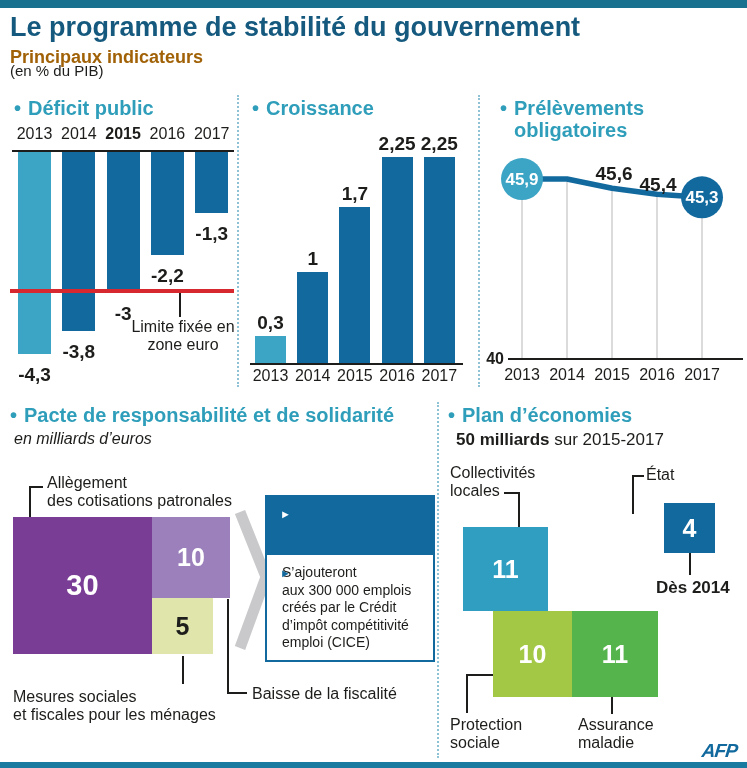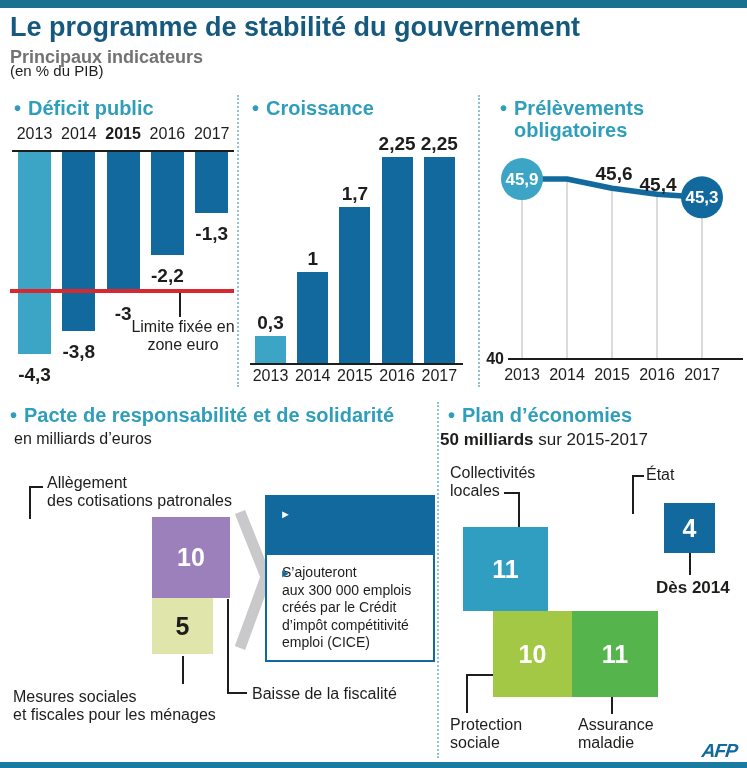--- a/index.html
+++ b/index.html
@@ -5,21 +5,21 @@
   html,body{margin:0;padding:0;background:#f2f2f2;}
   #canvas{
     position:relative;width:747px;height:768px;background:#ffffff;
     font-family:"Liberation Sans","DejaVu Sans",sans-serif;color:#1d1d1b;overflow:hidden;
   }
   .abs{position:absolute;}
   .pre{white-space:pre-line;}
   .topbar{left:0;top:0;width:747px;height:8px;background:#17718f;}
   .footbar{left:0;bottom:0;width:747px;height:6px;background:#1a7ba1;}
   .main-title{left:10px;top:12px;font-size:27px;font-weight:bold;color:#155a7e;white-space:nowrap;}
-  .sub-title{left:10px;top:47px;font-size:18px;font-weight:bold;color:#737373;}
+  .sub-title{left:10px;top:47px;font-size:18px;font-weight:bold;color:#a16207;}
   .unit-note{left:10px;top:62px;font-size:15px;}
   .vsep{border-left:2px dotted #8ec2d4;width:0;}
   .panel-title{display:flex;font-size:20px;font-weight:bold;color:#2f9eba;line-height:22px;}
   .panel-title .bullet{margin-right:7px;}
   .bar{position:absolute;}
   .bar-val{position:absolute;font-size:19px;font-weight:bold;transform:translateX(-50%);white-space:nowrap;}
   .year{position:absolute;font-size:16px;transform:translateX(-50%);white-space:nowrap;}
   .year.bold{font-weight:bold;}
   .hline{background:#1d1d1b;height:2px;}
   .vline{background:#1d1d1b;width:2px;}
@@ -27,21 +27,21 @@
   .small-label{font-size:16px;line-height:18px;}
   .block{display:flex;align-items:center;justify-content:center;font-weight:bold;color:#ffffff;}
   .callout-box{border:2px solid #11699e;background:#ffffff;}
   .callout-head{background:#11699e;color:#ffffff;position:relative;padding:9px 8px 8px 14px;height:41px;}
   .callout-head .arrow{position:absolute;left:13px;top:11px;font-size:11px;}
   .callout-head .txt{margin-left:17px;font-weight:bold;font-size:14px;line-height:17px;}
   .callout-head .big{font-size:19px;}
   .callout-body{position:relative;padding:9px 4px 8px 14px;}
   .callout-body .arrow{position:absolute;left:13px;top:12px;font-size:11px;color:#11699e;}
   .callout-body .txt{margin-left:1px;font-size:14px;line-height:17.5px;}
-  .subtitle-it{font-size:16px;}
+  .subtitle-it{font-size:16px;font-style:italic;}
   .plan-sub{font-size:17px;}
   .plan-sub b{font-weight:bold;}
   .bold-label{font-size:17px;font-weight:bold;}
   .afp{font-size:19px;font-weight:bold;font-style:italic;color:#11699e;letter-spacing:-1px;transform:skewX(-6deg);}
 </style>
 </head>
 <body>
 
 <div id="canvas">
 
@@ -137,20 +137,23 @@
     <span class="bullet">•</span>
     <span>Pacte de responsabilité et de solidarité</span>
   </div>
   <div class="abs subtitle-it" style="left:14px;top:430px;">en milliards d’euros</div>
 
   <div class="abs hline" style="left:29px;top:486px;width:14px;"></div>
   <div class="abs vline" style="left:29px;top:486px;height:33px;"></div>
   <div class="abs small-label pre" style="left:47px;top:474px;">Allègement
 des cotisations patronales</div>
 
+  <div class="abs block" style="left:13px;top:517px;width:139px;height:137px;background:#7a3d96;font-size:29px;">
+    <span>30</span>
+  </div>
   <div class="abs block" style="left:152px;top:517px;width:78px;height:81px;background:#9b80bb;font-size:25px;">
     <span>10</span>
   </div>
   <div class="abs block" style="left:152px;top:598px;width:61px;height:56px;background:#dfe5ab;font-size:25px;color:#1d1d1b;">
     <span>5</span>
   </div>
 
   <div class="abs vline" style="left:182px;top:656px;height:28px;"></div>
   <div class="abs small-label pre" style="left:13px;top:688px;">Mesures sociales
 et fiscales pour les ménages</div>
@@ -174,21 +177,21 @@
 créés par le Crédit
 d’impôt compétitivité
 emploi (CICE)</div>
     </div>
   </div>
 
   <div class="abs panel-title" style="left:448px;top:404px;">
     <span class="bullet">•</span>
     <span>Plan d’économies</span>
   </div>
-  <div class="abs plan-sub" style="left:440px;top:430px;">
+  <div class="abs plan-sub" style="left:456px;top:430px;">
     <b>50 milliards</b><span> sur 2015-2017</span>
   </div>
 
   <div class="abs small-label pre" style="left:450px;top:464px;">Collectivités
 locales</div>
   <div class="abs hline" style="left:504px;top:492px;width:16px;"></div>
   <div class="abs vline" style="left:518px;top:492px;height:37px;"></div>
 
   <div class="abs small-label" style="left:646px;top:466px;">État</div>
   <div class="abs hline" style="left:632px;top:475px;width:12px;"></div>

